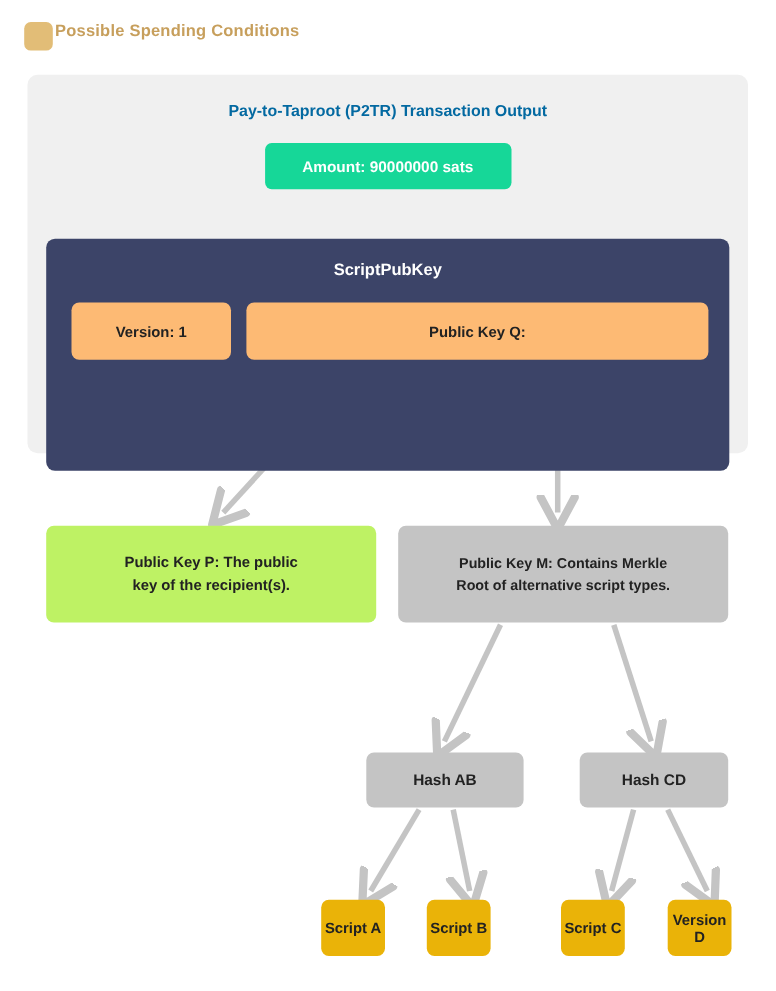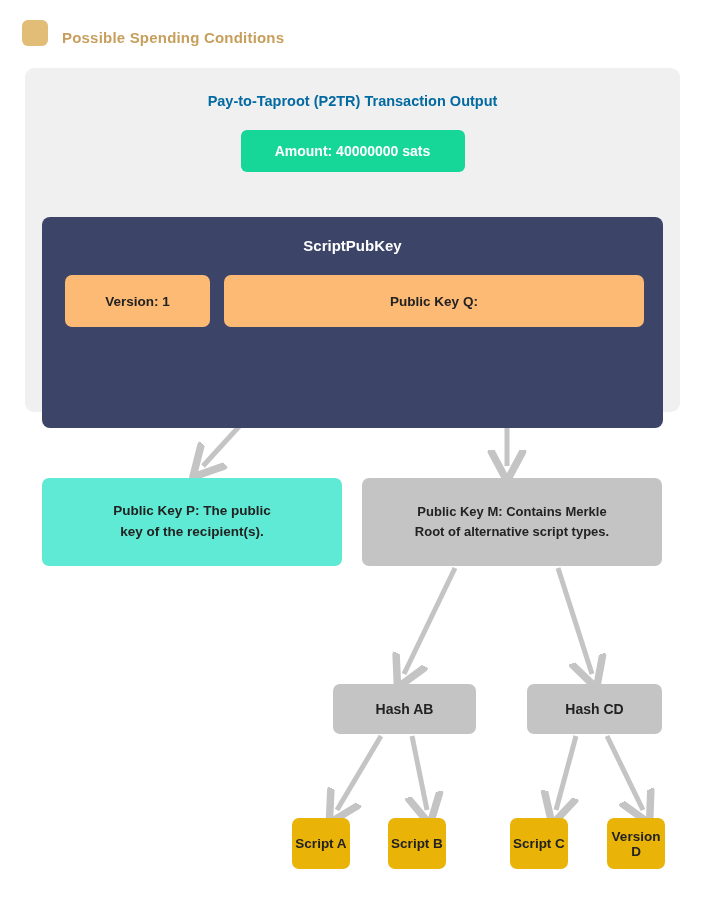--- a/index.html
+++ b/index.html
@@ -14,22 +14,22 @@
     font-family: "Liberation Sans", sans-serif;
     overflow: hidden;
   }
 
   
   #legend {
     position: absolute;
     left: 22px;
     top: 20px;
     display: flex;
-    align-items: flex-end;
-    gap: 14px;
+    align-items: flex-start;
+    gap: 2px;
   }
   #legend .swatch {
     width: 26px;
     height: 26px;
     border-radius: 6px;
     background: #e2bd77;
   }
   #legend .label {
     font-size: 15px;
     font-weight: 700;
@@ -122,21 +122,21 @@
     justify-content: center;
     text-align: center;
     color: #222222;
     box-sizing: border-box;
   }
   .node .txt { line-height: 1.55; padding: 0 12px; }
 
   #node-pubkey-p {
     left: 42px; top: 478px;
     width: 300px; height: 88px;
-    background: #5eead4;
+    background: #bef264;
     font-size: 13.5px; font-weight: 600;
   }
   #node-pubkey-m {
     left: 362px; top: 478px;
     width: 300px; height: 88px;
     background: #c4c4c4;
     font-size: 13px; font-weight: 600;
   }
 
   
@@ -204,21 +204,21 @@
 
 <div id="legend">
   <span class="swatch"></span>
   <span class="label">Possible Spending Conditions</span>
 </div>
 
 <div id="tx-card">
 
   <div id="tx-title">Pay-to-Taproot (P2TR) Transaction Output</div>
 
-  <div id="amount-badge">Amount: 40000000 sats</div>
+  <div id="amount-badge">Amount: 90000000 sats</div>
 
   <div id="scriptpubkey-box">
     <div id="scriptpubkey-title">ScriptPubKey</div>
 
     <div id="spk-version" class="spk-field">Version: 1</div>
 
     <div id="spk-pubkey" class="spk-field">Public Key Q:</div>
   </div>
 
 </div>

